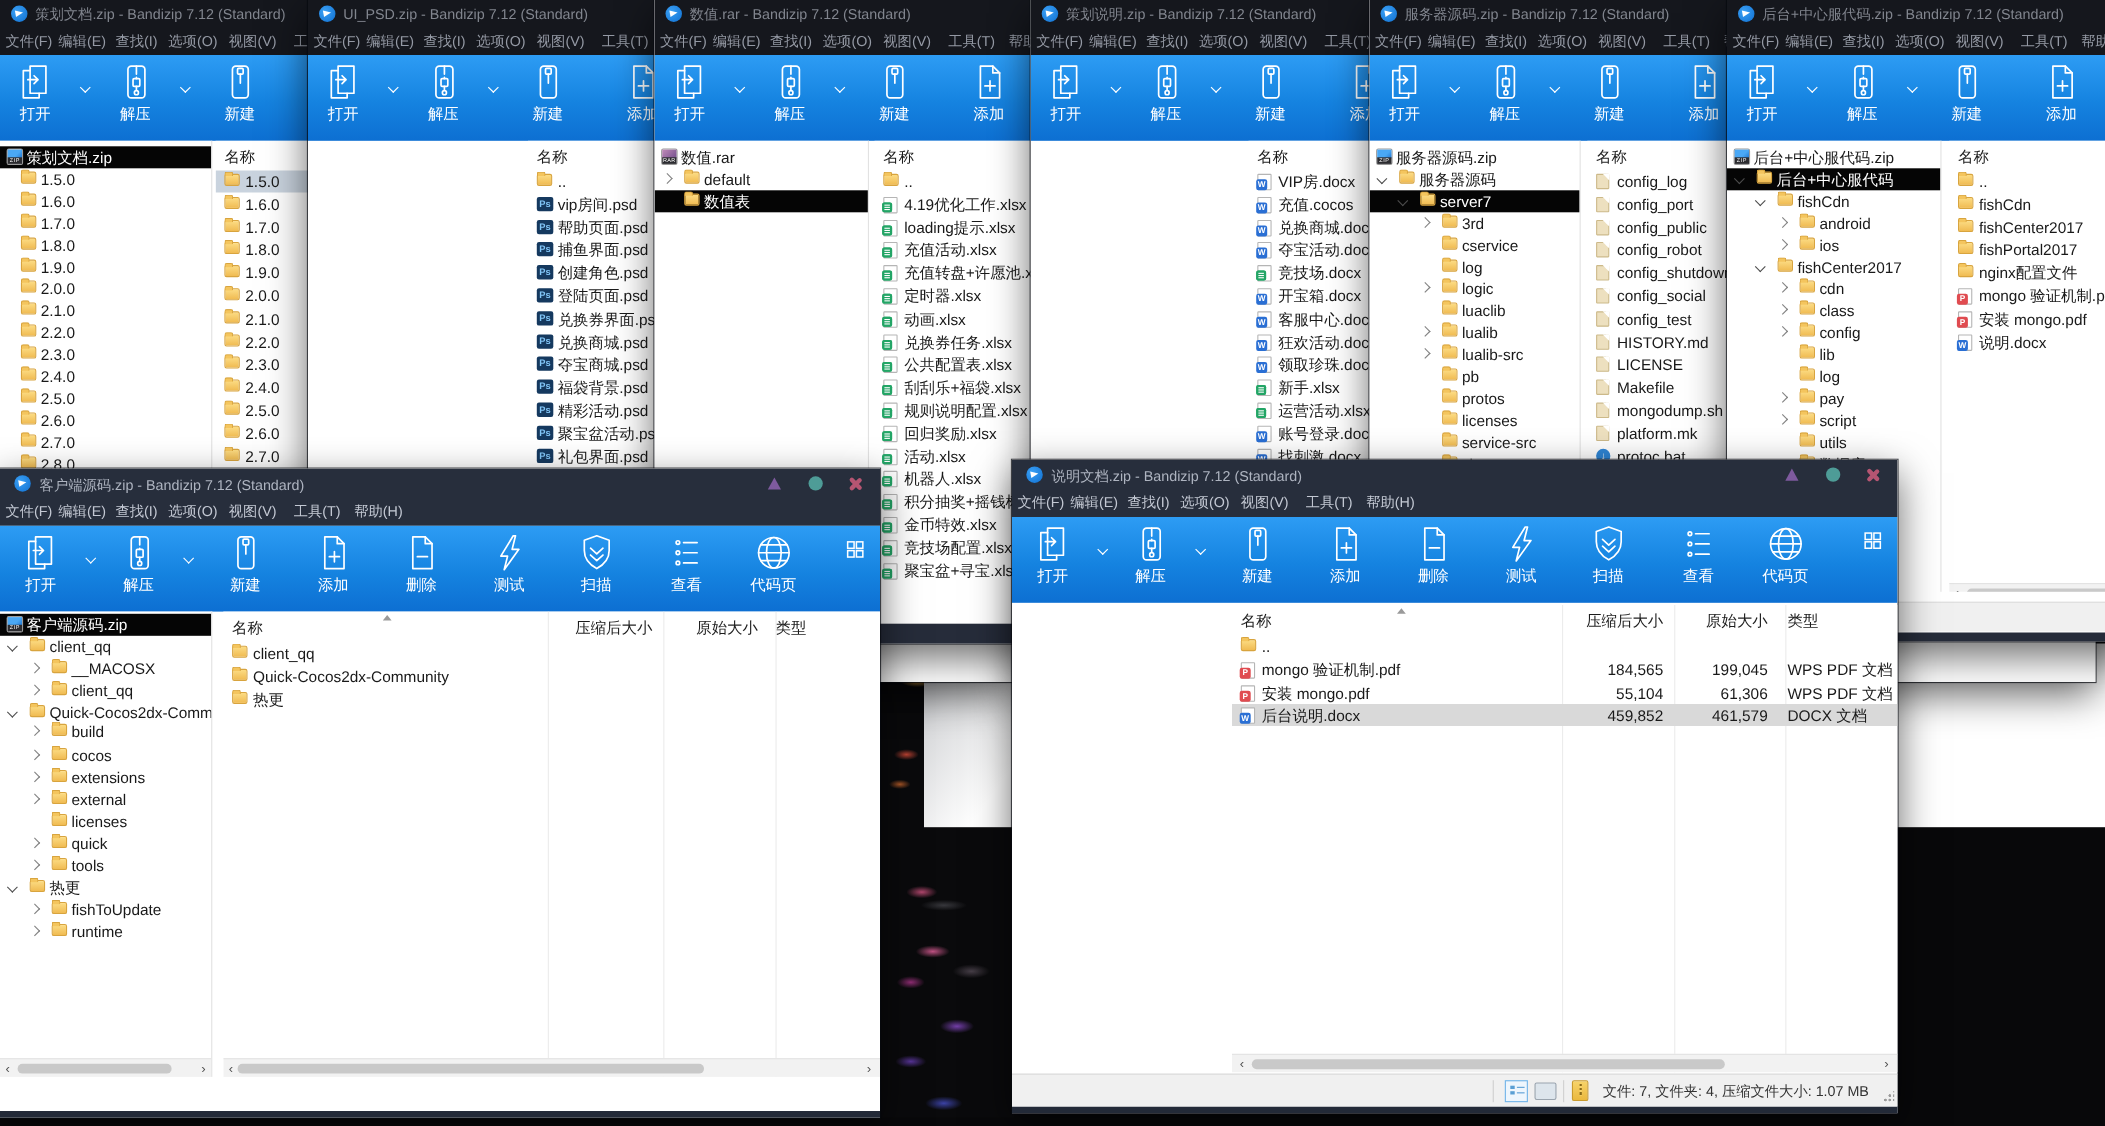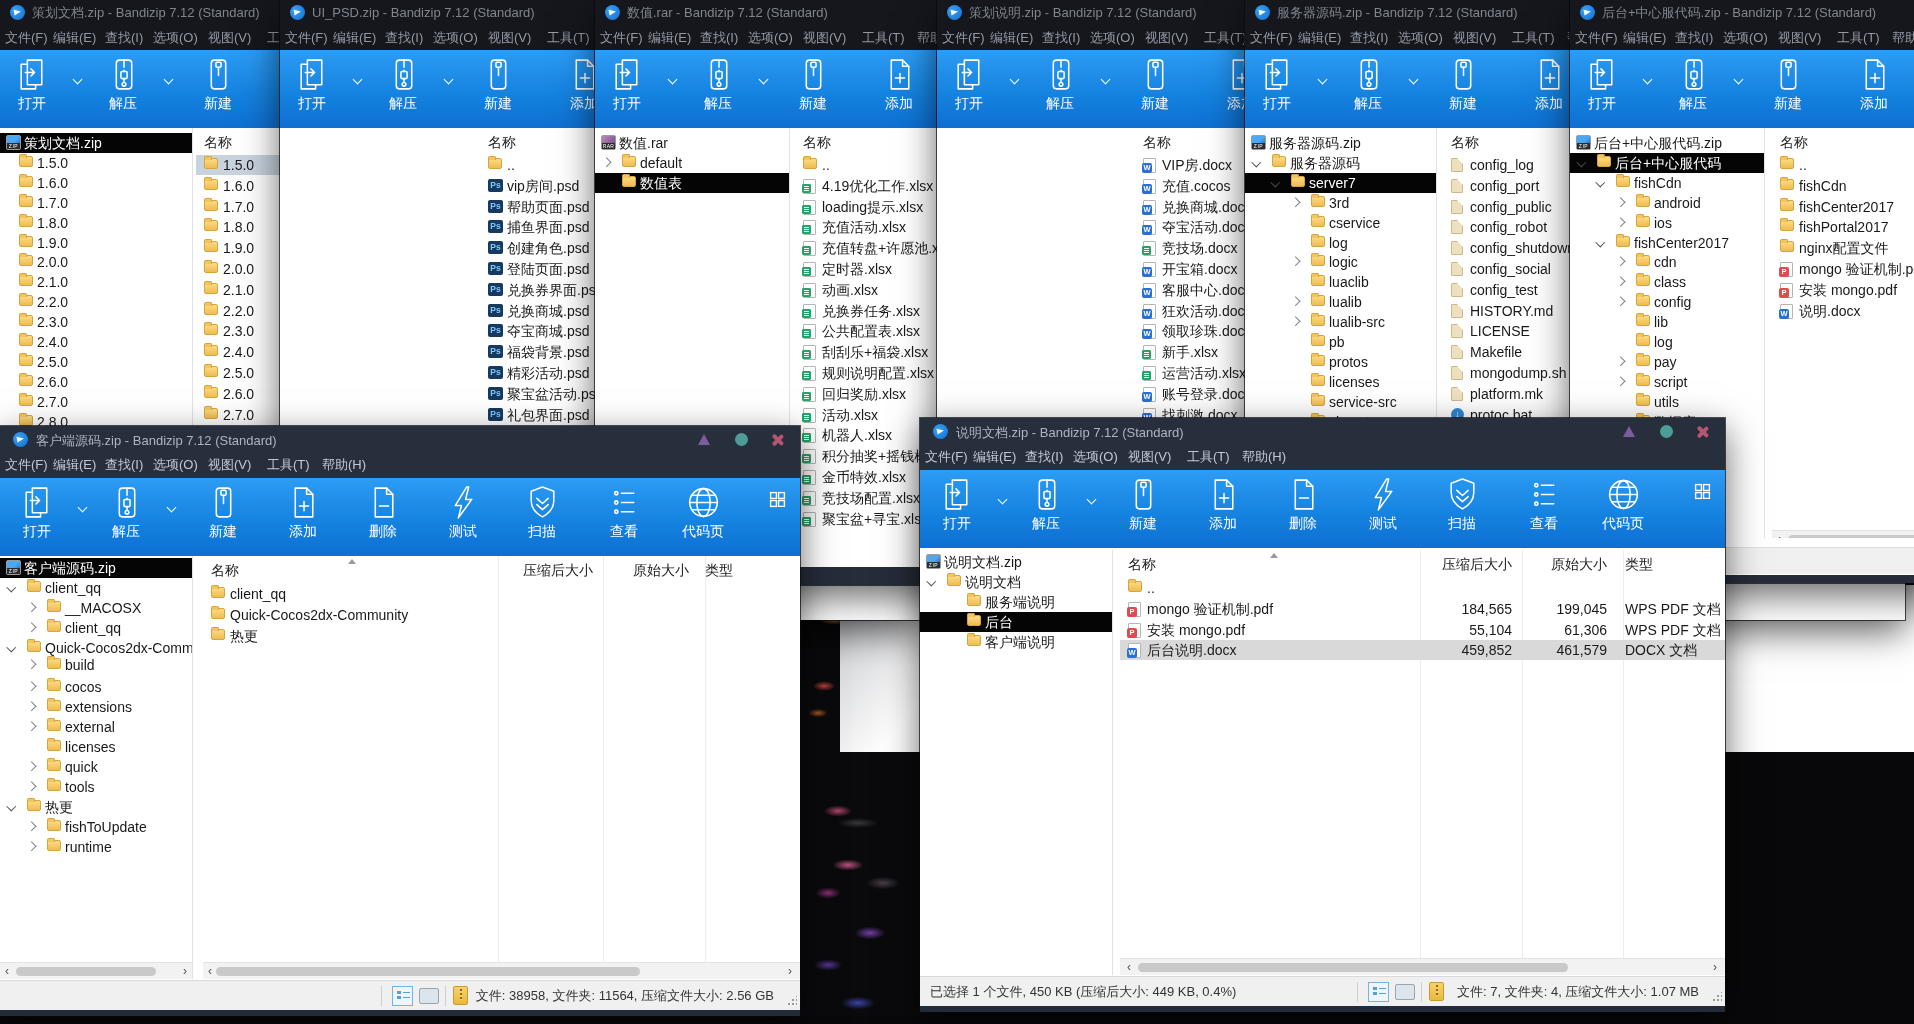--- a/index.html
+++ b/index.html
@@ -1246,30 +1246,20 @@
         <div class="lrow" style="top:69.6px">
           <span class="ico fold" style="left:8px;"></span>
           <span class="lab">热更</span>
         </div>
         <div class="hscroll" style="left:0;right:0;bottom:0">
           <span class="harr" style="left:0">‹</span>
           <div class="hthumb" style="left:13px;width:424px"></div>
           <span class="harr" style="right:3px">›</span>
         </div>
       </div>
-      <div class="status">
-        <span class="stl"></span>
-        <span class="ssep" style="left:381px"></span>
-        <span class="sico sv" style="left:392px"></span>
-        <span class="sico si" style="left:419px"></span>
-        <span class="ssep" style="left:445px"></span>
-        <span class="sico sz" style="left:453px"></span>
-        <span class="str">文件: 38958, 文件夹: 11564, 压缩文件大小: 2.56 GB</span>
-        <span class="grip"></span>
-      </div>
     </div>
     <div class="win bot" style="left:920px;top:418px;width:805px;height:594px;z-index:11;border-bottom:6px solid #232a38;">
       <div class="chrome">
         <span class="appic"></span>
         <span class="title">说明文档.zip - Bandizip 7.12 (Standard)</span>
         <span class="ctl t" style="right:90px"></span>
         <span class="ctl c" style="right:52px"></span>
         <span class="ctl x" style="right:16px"></span>
         <div class="menu">
           <span class="mi" style="left:5px">文件(F)</span>
@@ -1356,43 +1346,20 @@
           </svg>
           <span class="tlab">代码页</span>
         </div>
         <span class="gridic" style="right:14px"><svg viewBox="0 0 16 16">
             <rect x="1.5" y="1.5" width="5.5" height="5.5"></rect>
             <rect x="9" y="1.5" width="5.5" height="5.5"></rect>
             <rect x="1.5" y="9" width="5.5" height="5.5"></rect>
             <path d="M9 9h5.5v5.5H9z" fill="#fff" stroke="#fff"></path>
           </svg></span>
       </div>
-      <div class="panel" style="left:0;top:132px;width:193px;bottom:31px;border-right:1px solid #e2e2e2">
-        <div class="trow" style="top:2px">
-          <span class="ico zipr" style="left:6px;top:2px"></span>
-          <span class="lab" style="left:24px">说明文档.zip</span>
-        </div>
-        <div class="trow" style="top:21.9px">
-          <span class="chev ee" style="left:8px"></span>
-          <span class="ico fold" style="left:27px;"></span>
-          <span class="lab" style="left:45px">说明文档</span>
-        </div>
-        <div class="trow" style="top:41.8px">
-          <span class="ico fold" style="left:47px;"></span>
-          <span class="lab" style="left:65px">服务端说明</span>
-        </div>
-        <div class="trow sel" style="top:61.699999999999996px">
-          <span class="ico fold" style="left:47px;"></span>
-          <span class="lab" style="left:65px">后台</span>
-        </div>
-        <div class="trow" style="top:81.6px">
-          <span class="ico fold" style="left:47px;"></span>
-          <span class="lab" style="left:65px">客户端说明</span>
-        </div>
-      </div>
       <div class="panel" style="left:200px;top:132px;right:0;bottom:31px">
         <span class="hdr" style="left:8px;top:4px">名称</span>
         <span class="hdr" style="left:190px;width:202px;text-align:right;top:4px">压缩后大小</span>
         <span class="hdr" style="left:398px;width:89px;text-align:right;top:4px">原始大小</span>
         <span class="hdr" style="left:505px;top:4px">类型</span>
         <span class="caret" style="left:150px;top:3px"></span>
         <span class="vl" style="left:300px"></span>
         <span class="vl" style="left:402px"></span>
         <span class="vl" style="left:503px"></span>
         <div class="lrow" style="top:28px">
@@ -1426,21 +1393,20 @@
           <span class="lab" style="left:398px;width:89px;text-align:right">461,579</span>
           <span class="lab" style="left:505px">DOCX 文档</span>
         </div>
         <div class="hscroll" style="left:0;right:0;bottom:0">
           <span class="harr" style="left:2px">‹</span>
           <div class="hthumb" style="left:18px;width:430px"></div>
           <span class="harr" style="right:3px">›</span>
         </div>
       </div>
       <div class="status">
-        <span class="stl">已选择 1 个文件, 450 KB (压缩后大小: 449 KB, 0.4%)</span>
         <span class="ssep" style="left:437px"></span>
         <span class="sico sv" style="left:448px"></span>
         <span class="sico si" style="left:475px"></span>
         <span class="ssep" style="left:501px"></span>
         <span class="sico sz" style="left:509px"></span>
         <span class="str">文件: 7, 文件夹: 4, 压缩文件大小: 1.07 MB</span>
         <span class="grip"></span>
       </div>
     </div>
   </div>

